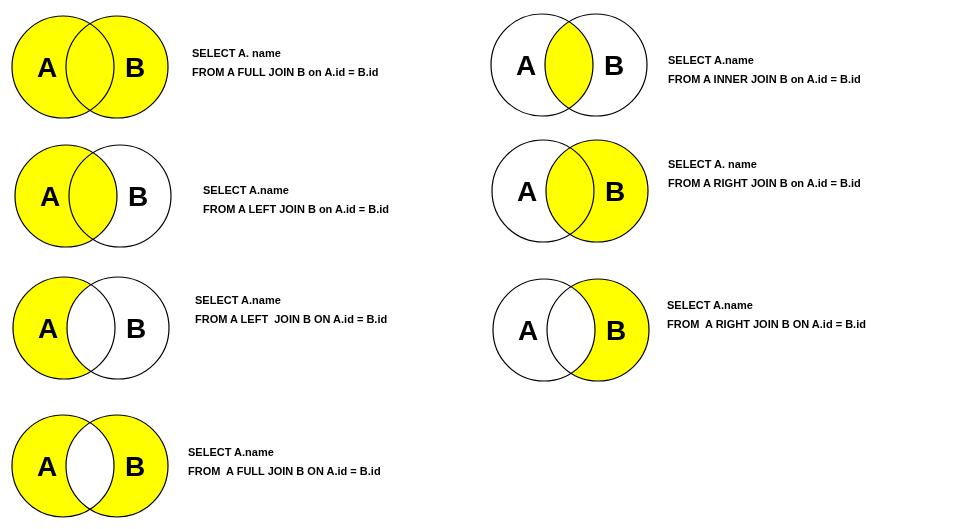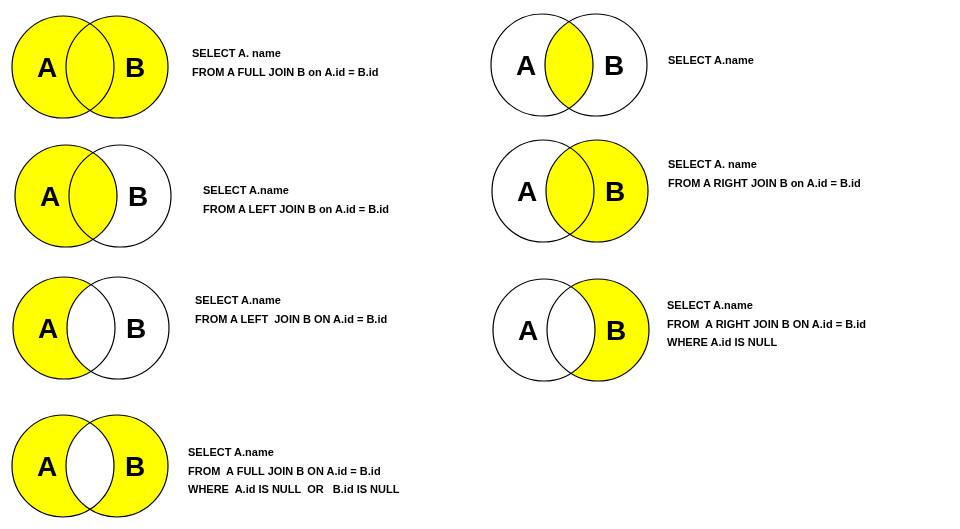--- a/index.html
+++ b/index.html
@@ -55,21 +55,21 @@
         </clipPath>
       </defs>
       <circle cx="54" cy="53" r="51" fill="#ffffff"></circle>
       <circle cx="108" cy="53" r="51" fill="#ffffff"></circle>
       <circle cx="108" cy="53" r="51" fill="#ffff00" clip-path="url(#clipA1)"></circle>
       <circle cx="54" cy="53" r="51" fill="none" stroke="#000000" stroke-width="1.2"></circle>
       <circle cx="108" cy="53" r="51" fill="none" stroke="#000000" stroke-width="1.2"></circle>
       <text x="38" y="63" text-anchor="middle">A</text>
       <text x="126" y="63" text-anchor="middle">B</text>
     </svg>
-    <div class="sql" style="left: 668px; top: 51px;"><div>SELECT A.name</div></div>
+    <div class="sql" style="left: 668px; top: 51px;"><div>SELECT A.name</div><div>FROM A INNER JOIN B on A.id = B.id</div></div>
     <svg width="162" height="106" viewBox="0 0 162 106" class="venn" style="left: 12px; top: 143px;">
       <defs>
         <clipPath id="clipA2">
           <circle cx="54" cy="53" r="51"></circle>
         </clipPath>
       </defs>
       <circle cx="54" cy="53" r="51" fill="#ffff00"></circle>
       <circle cx="108" cy="53" r="51" fill="#ffffff"></circle>
       <circle cx="108" cy="53" r="51" fill="#ffff00" clip-path="url(#clipA2)"></circle>
       <circle cx="54" cy="53" r="51" fill="none" stroke="#000000" stroke-width="1.2"></circle>
@@ -115,29 +115,29 @@
         </clipPath>
       </defs>
       <circle cx="54" cy="53" r="51" fill="#ffffff"></circle>
       <circle cx="108" cy="53" r="51" fill="#ffff00"></circle>
       <circle cx="108" cy="53" r="51" fill="#ffffff" clip-path="url(#clipA5)"></circle>
       <circle cx="54" cy="53" r="51" fill="none" stroke="#000000" stroke-width="1.2"></circle>
       <circle cx="108" cy="53" r="51" fill="none" stroke="#000000" stroke-width="1.2"></circle>
       <text x="38" y="63" text-anchor="middle">A</text>
       <text x="126" y="63" text-anchor="middle">B</text>
     </svg>
-    <div class="sql" style="left: 667px; top: 296px;"><div>SELECT A.name</div><div>FROM  A RIGHT JOIN B ON A.id = B.id</div><div>WHERE A.id IS NULL</div></div>
+    <div class="sql" style="left: 667px; top: 296px;"><div>SELECT A.name</div><div>FROM  A RIGHT JOIN B ON A.id = B.id</div></div>
     <svg width="162" height="106" viewBox="0 0 162 106" class="venn" style="left: 9px; top: 413px;">
       <defs>
         <clipPath id="clipA6">
           <circle cx="54" cy="53" r="51"></circle>
         </clipPath>
       </defs>
       <circle cx="54" cy="53" r="51" fill="#ffff00"></circle>
       <circle cx="108" cy="53" r="51" fill="#ffff00"></circle>
       <circle cx="108" cy="53" r="51" fill="#ffffff" clip-path="url(#clipA6)"></circle>
       <circle cx="54" cy="53" r="51" fill="none" stroke="#000000" stroke-width="1.2"></circle>
       <circle cx="108" cy="53" r="51" fill="none" stroke="#000000" stroke-width="1.2"></circle>
       <text x="38" y="63" text-anchor="middle">A</text>
       <text x="126" y="63" text-anchor="middle">B</text>
     </svg>
-    <div class="sql" style="left: 188px; top: 443px;"><div>SELECT A.name</div><div>FROM  A FULL JOIN B ON A.id = B.id</div><div>WHERE  A.id IS NULL  OR   B.id IS NULL</div></div>
+    <div class="sql" style="left: 188px; top: 443px;"><div>SELECT A.name</div><div>FROM  A FULL JOIN B ON A.id = B.id</div></div>
   </div>
 
 </body></html>

